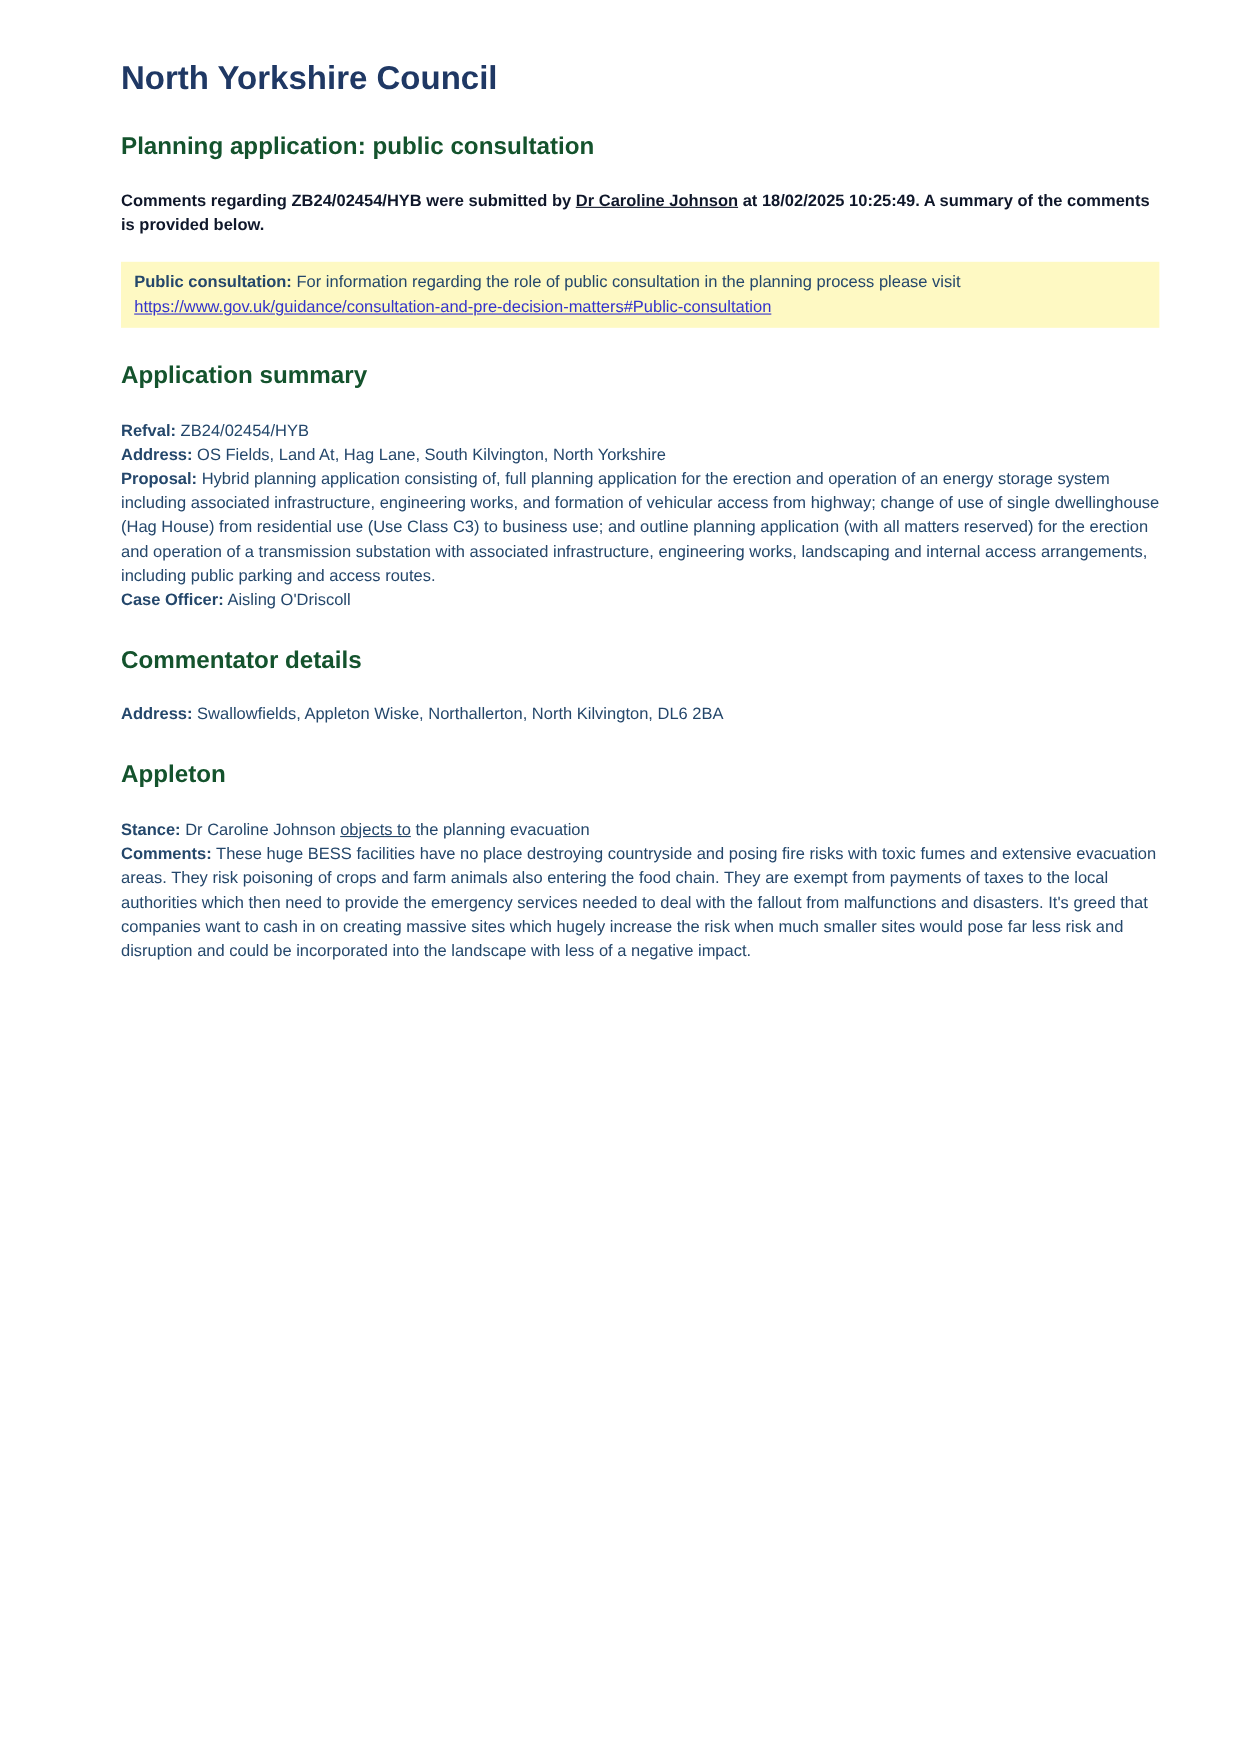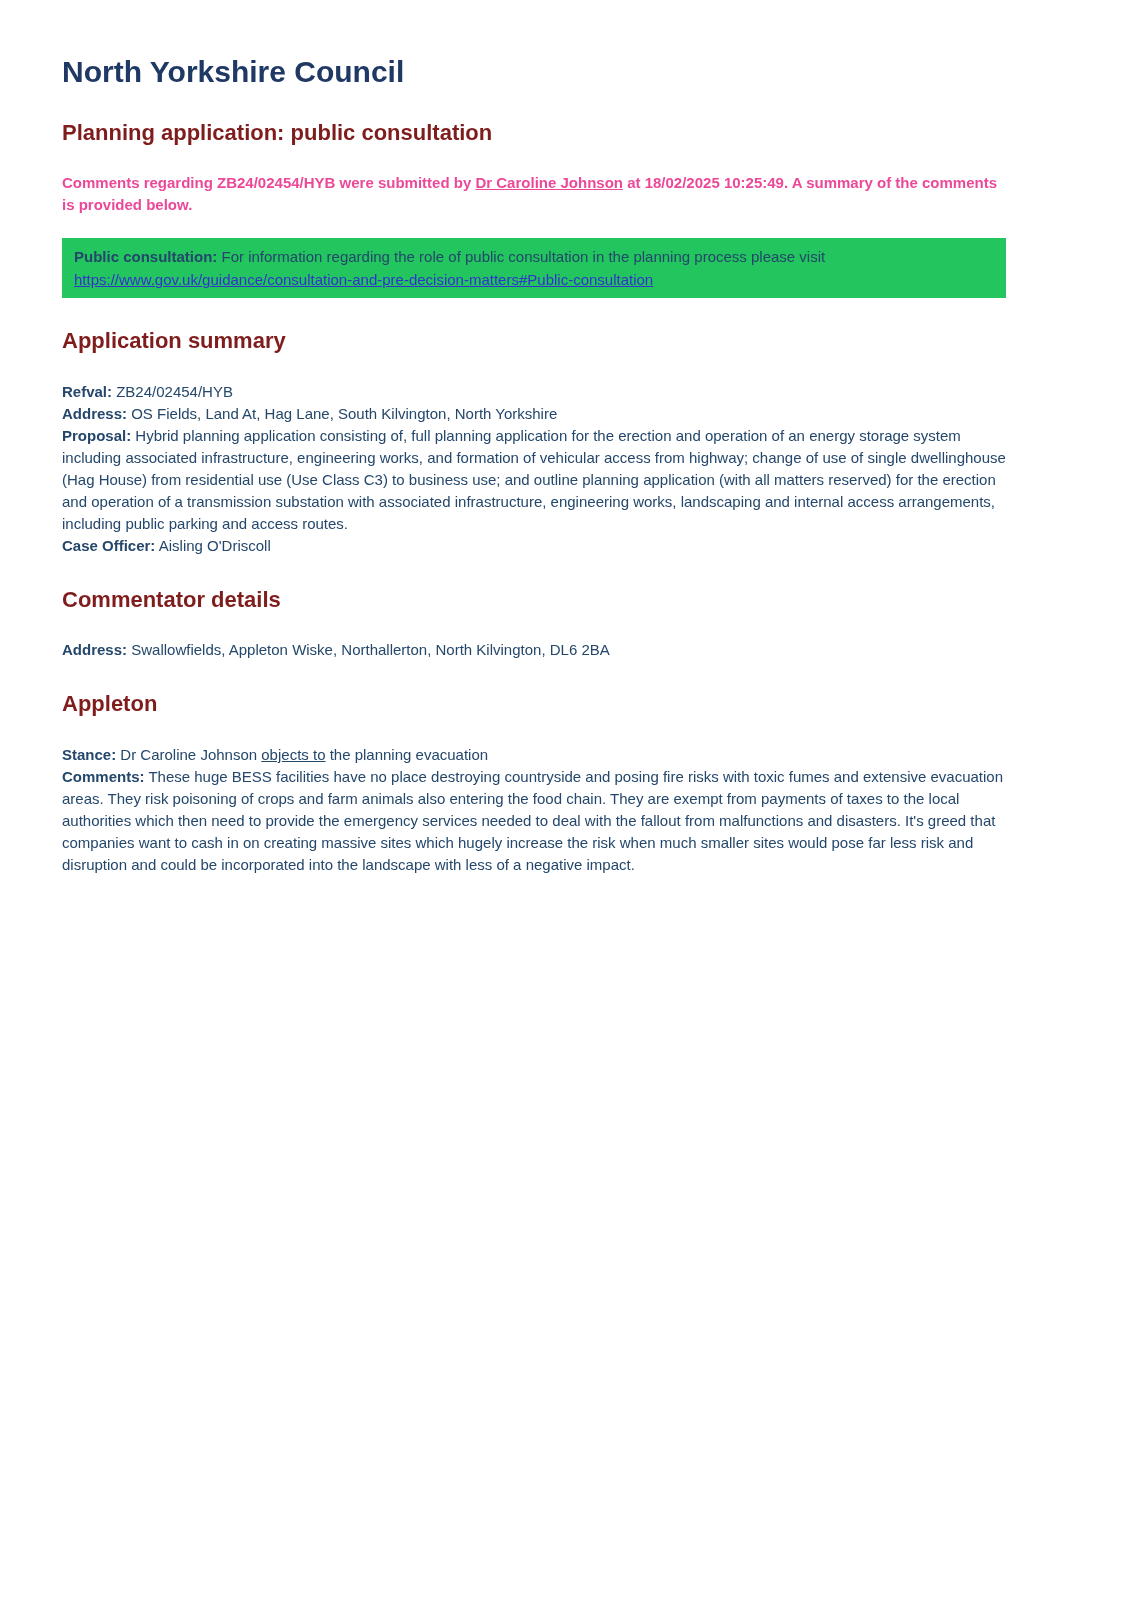--- a/index.html
+++ b/index.html
@@ -12,49 +12,50 @@
     height: 1600px;
     font-family: "Liberation Sans", sans-serif;
     color: #24476b;
     overflow: hidden;
   }
   .page {
     box-sizing: border-box;
     width: 1070px;
     height: 1600px;
     padding: 54px 64px 0 62px;
+    margin-left: 48px;
   }
   h1 {
     font-size: 30px;
     line-height: 1.2;
     font-weight: bold;
     color: #1f3864;
     margin: 0 0 30px 0;
   }
   h2 {
     font-size: 22px;
     line-height: 1.2;
     font-weight: bold;
-    color: #7f1d1d;
+    color: #14532d;
     margin: 30px 0 26px 0;
   }
   h2.first {
     margin-top: 0;
   }
   p, .block {
     font-size: 15px;
     line-height: 22px;
     margin: 0 0 22px 0;
   }
   .intro {
     font-weight: bold;
-    color: #ec4899;
+    color: #0f172a;
   }
   .notice {
-    background: #22c55e;
+    background: #fef9c3;
     padding: 7px 12px;
     margin: 0 0 0 0;
     font-size: 15px;
     line-height: 23px;
   }
   .notice .label {
     font-weight: bold;
   }
   b, .bold {
     font-weight: bold;

